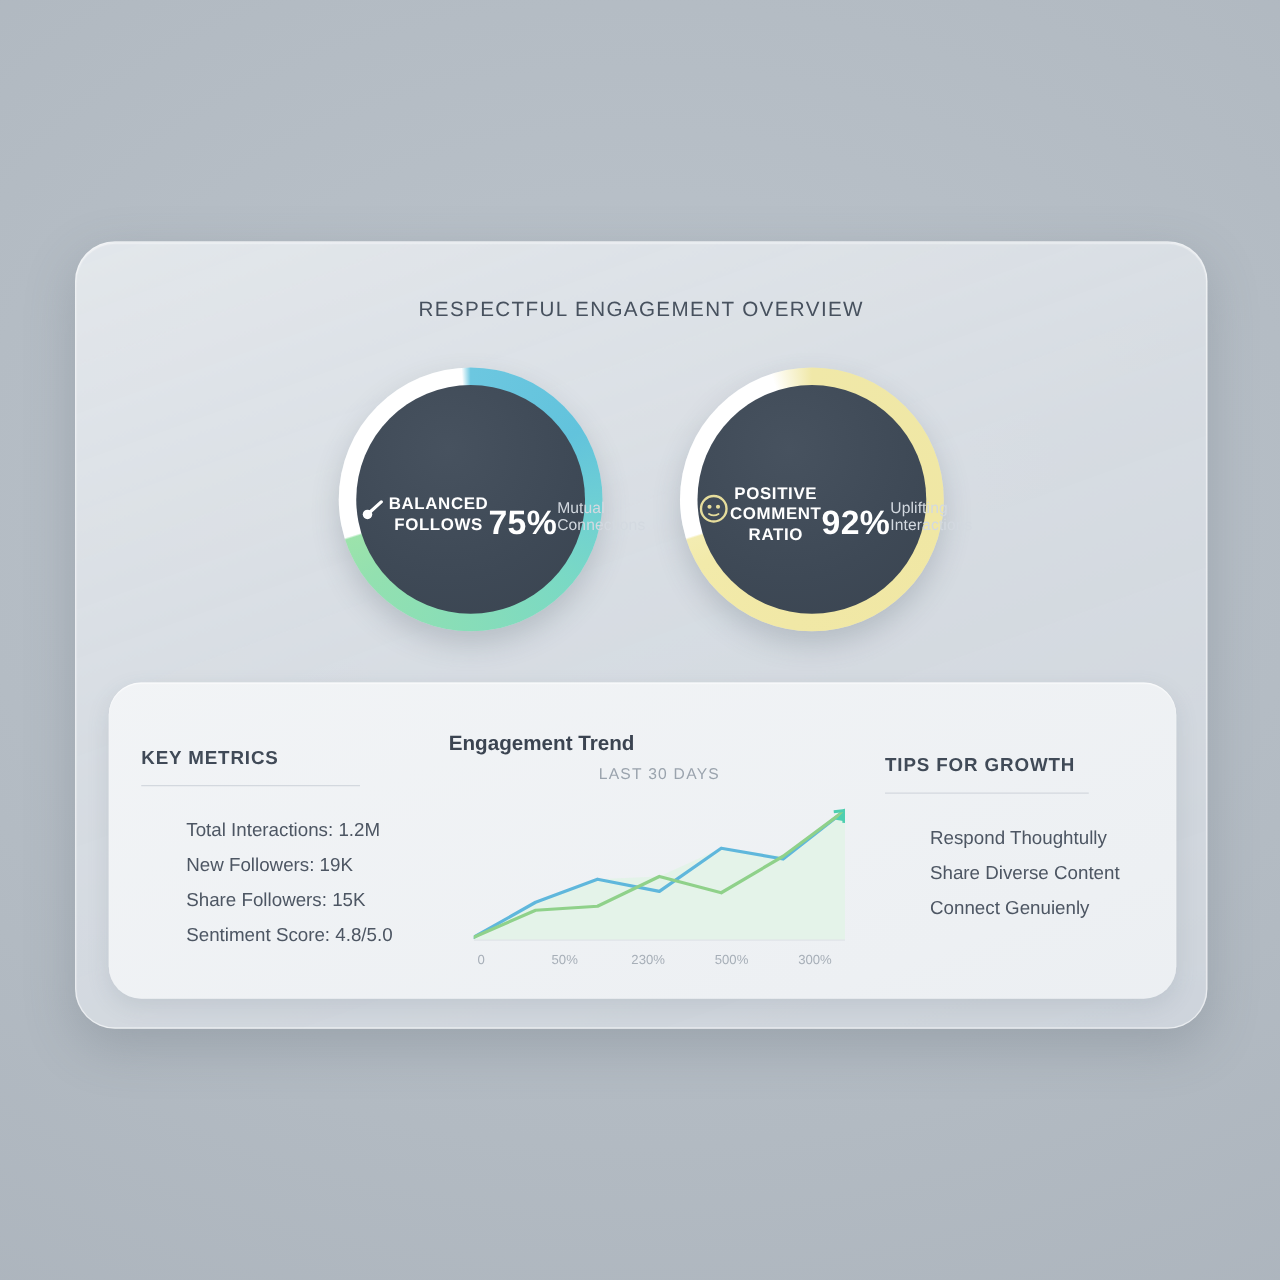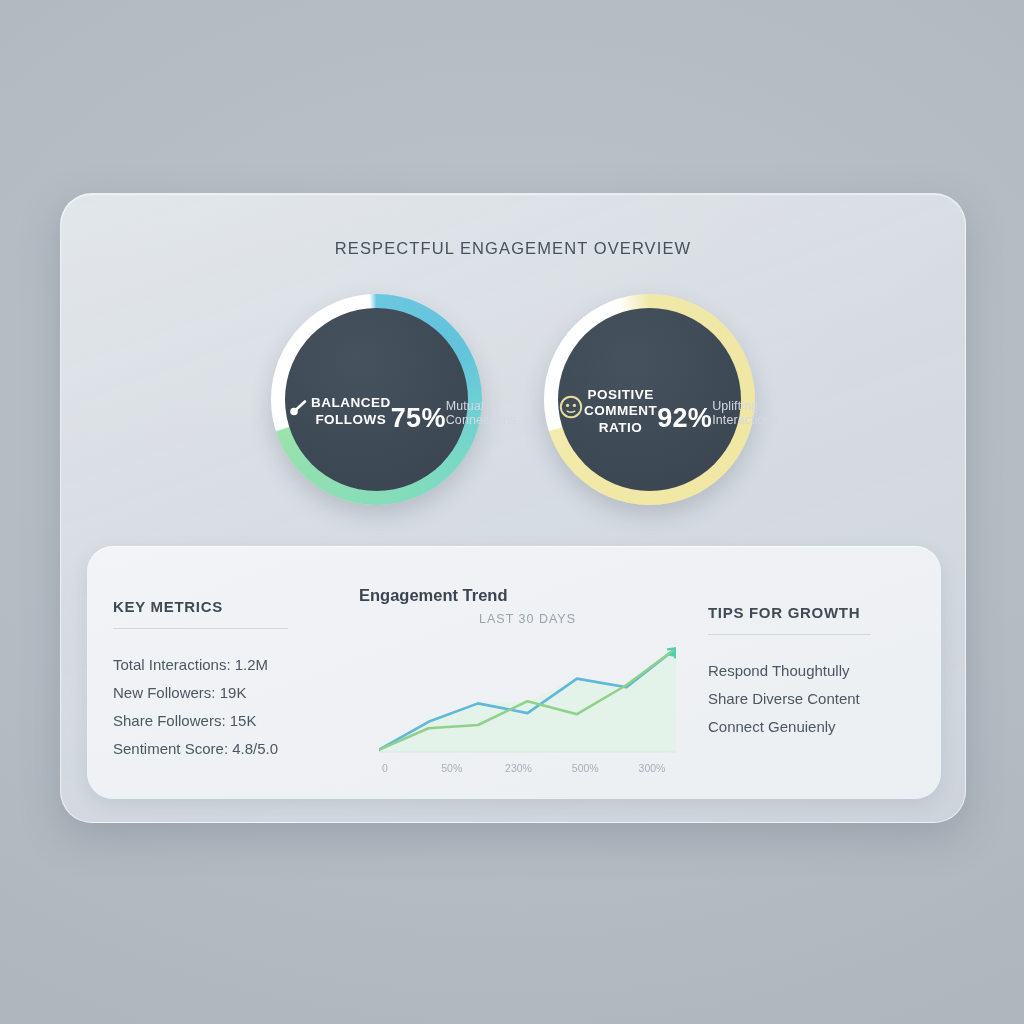--- a/index.html
+++ b/index.html
@@ -161,21 +161,21 @@
     color:#404a57;
   }
   .col-rule {
     margin-top:13px;
     height:1px;
     background:#d3d8de;
   }
   #col-metrics .col-rule { width:175px; }
   #col-tips .col-rule    { width:163px; }
 
-  .col-list { margin-top:22px; }
+  .col-list { margin-top:22px;margin-left:36px; }
   .col-list-item {
     font-size:15px;
     color:#4d5663;
     line-height:1.87;
     white-space:nowrap;
   }
 
   
   #chart-title {
     text-align:left;

